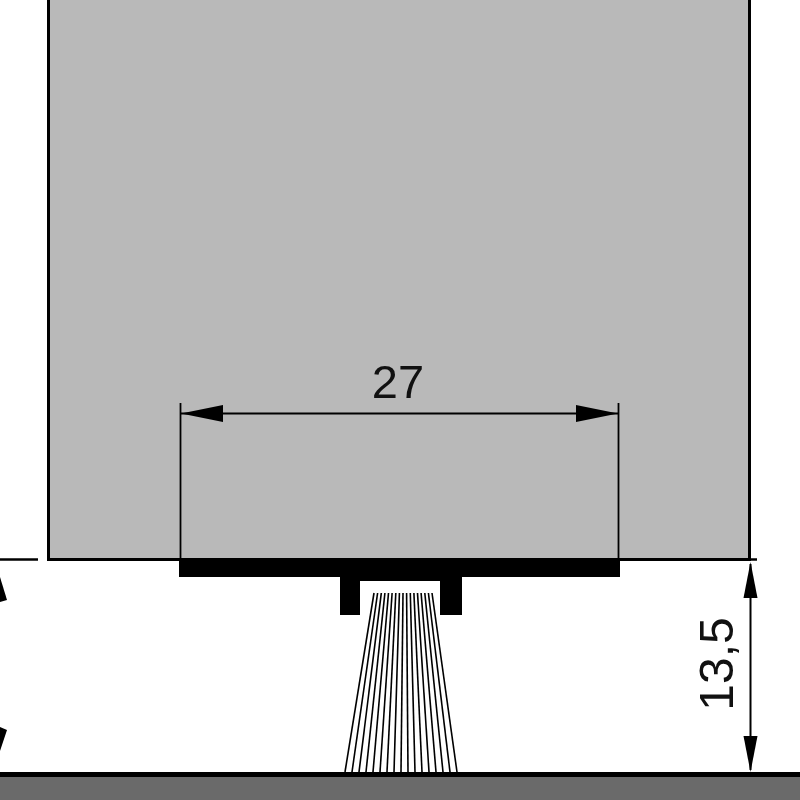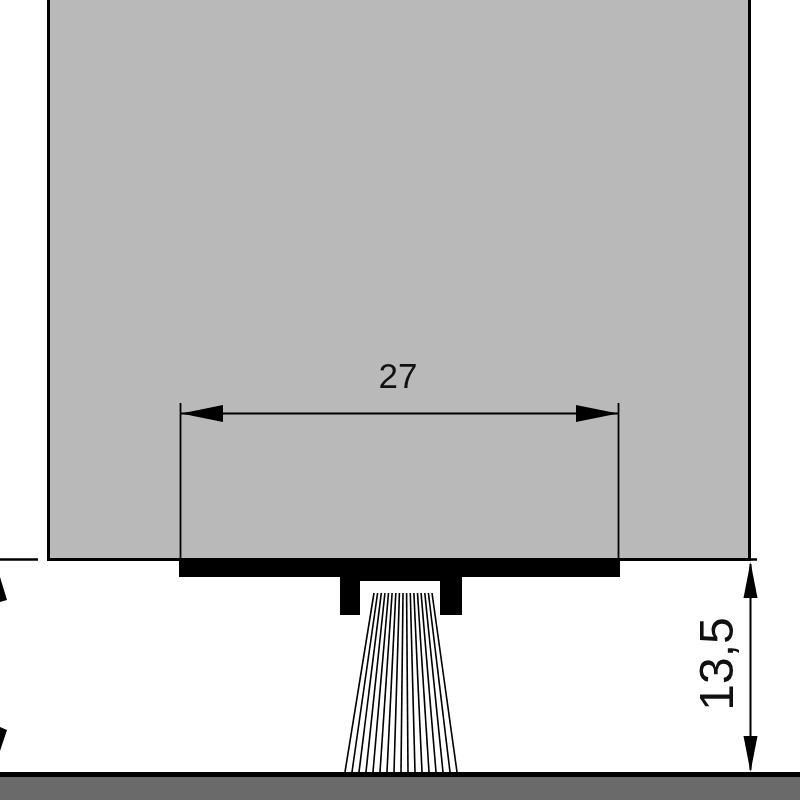--- a/index.html
+++ b/index.html
@@ -14,21 +14,21 @@
     background:var(--door-fill,#b9b9b9);
     border:3px solid var(--line,#000);border-top:none;
   }
   .seal-bar{left:179px;top:558px;width:441px;height:19px;background:var(--profile-fill,#000);}
   .holder{left:340px;top:576px;width:122px;height:39px;background:var(--profile-fill,#000);}
   .slot{left:360px;top:581px;width:80px;height:34px;background:#fff;}
   .linework{left:0;top:0;width:800px;height:800px;pointer-events:none;}
   .floor-line{left:0;top:772px;width:800px;height:5px;background:var(--line,#000);}
   .floor{left:0;top:777px;width:800px;height:23px;background:var(--floor-fill,#6a6a6a);}
   .dim-label{color:#111;line-height:1;white-space:nowrap;}
-  .dim-w{left:398px;top:358px;font-size:35px;transform:translateX(-50%);}
+  .dim-w{left:398px;top:358px;font-size:47px;transform:translateX(-50%);}
   .dim-h{left:717px;top:664px;font-size:48px;transform:translate(-50%,-50%) rotate(-90deg);}
 </style>
 </head>
 <body>
 
 <div class="canvas">
 
   <div class="abs door"></div>
 
   <div class="abs seal-bar"></div>

